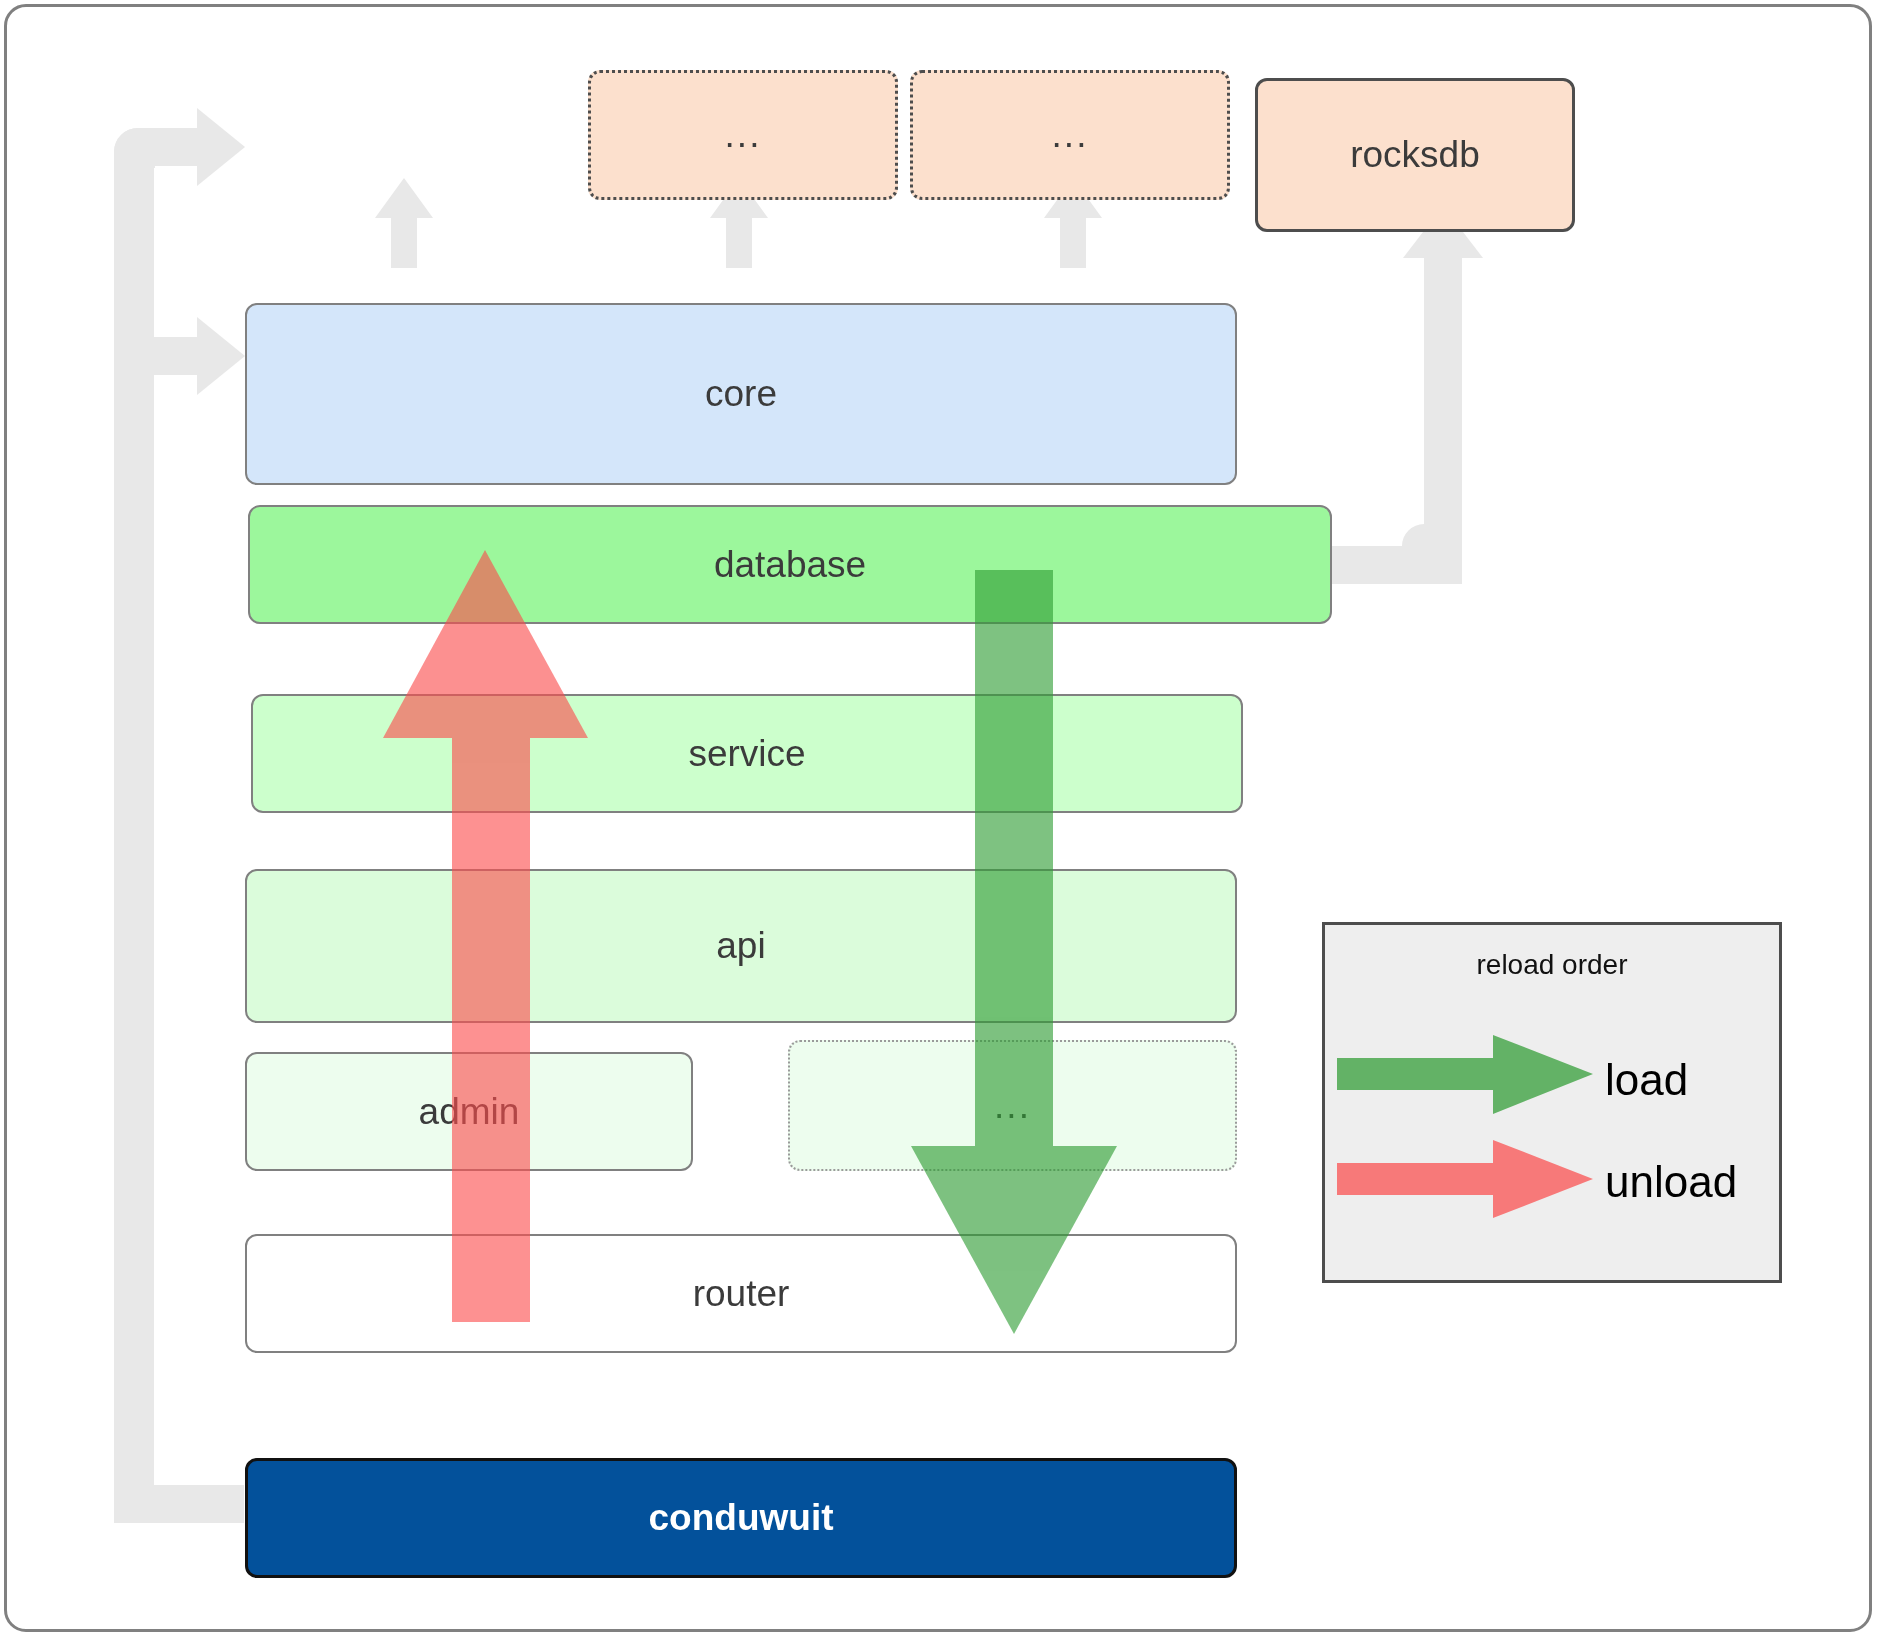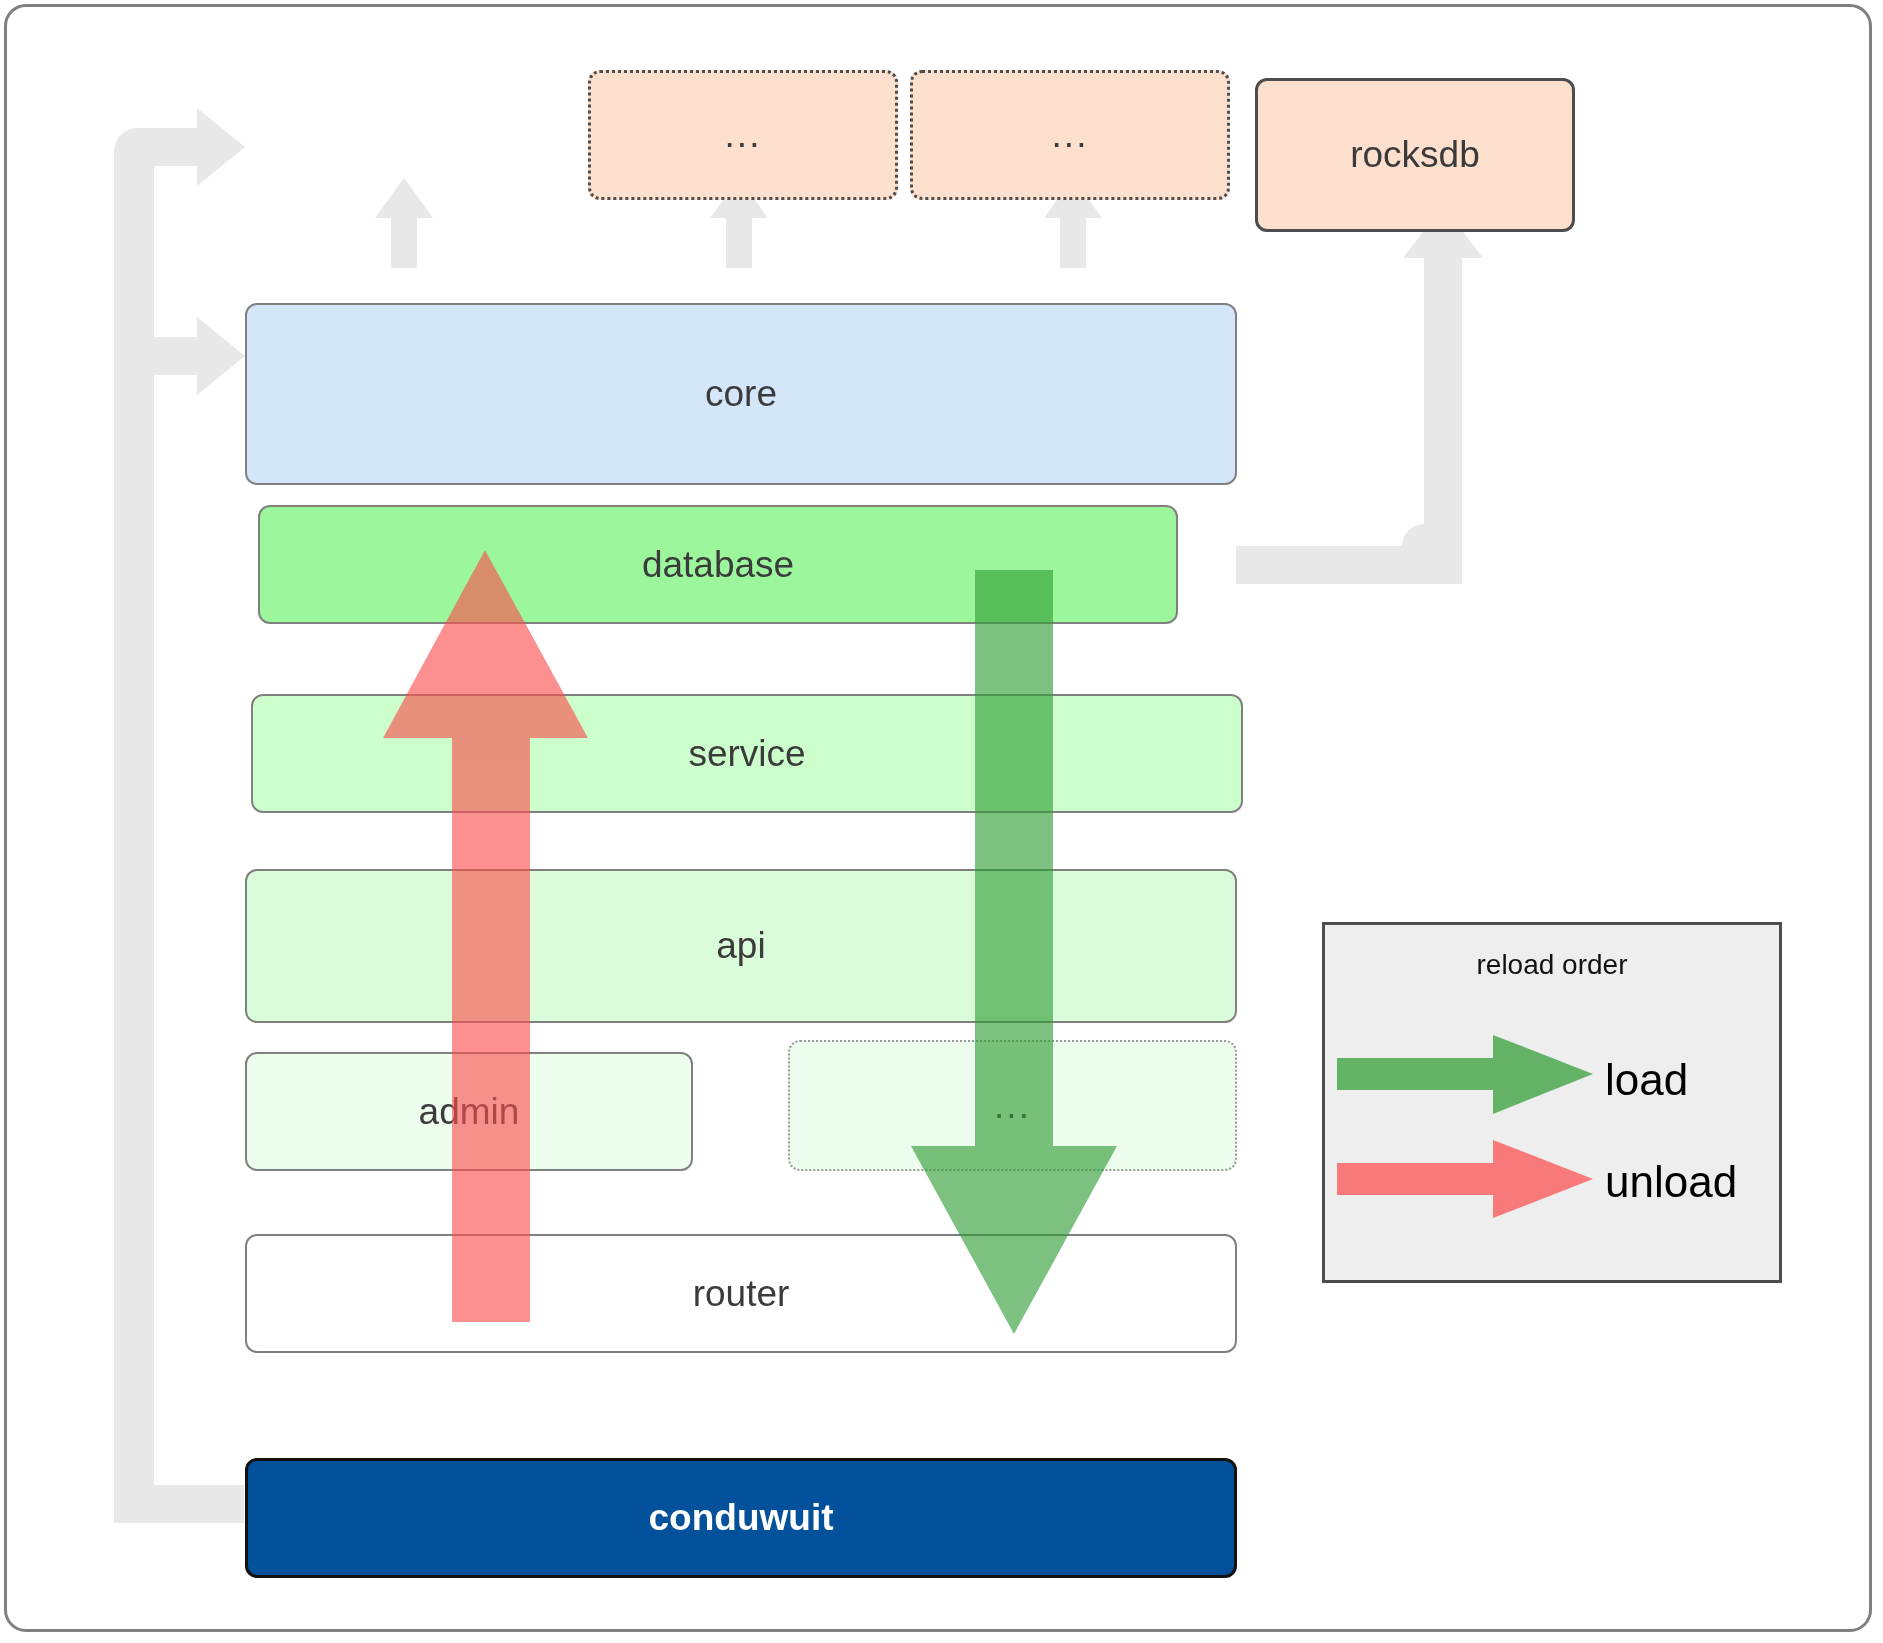--- a/index.html
+++ b/index.html
@@ -111,21 +111,21 @@
   </div>
 
   <div class="node peach solid-dark z2" style="left:1255px;top:78px;width:320px;height:154px;">
     <span class="lbl t-top">rocksdb</span>
   </div>
 
   <div class="node blue solid-gray z2" style="left:245px;top:267px;width:992px;height:182px;margin-top:36px;">
     <span class="lbl t-mid">core</span>
   </div>
 
-  <div class="node g1 solid-gray z2" style="left:258px;top:505px;width:920px;height:119px;">
+  <div class="node g1 solid-gray z2" style="left:248px;top:505px;width:1084px;height:119px;">
     <span class="lbl t-mid">database</span>
   </div>
 
   <div class="node g2 solid-gray z2" style="left:245px;top:694px;width:992px;height:119px;margin-left:6px;">
     <span class="lbl t-mid">service</span>
   </div>
 
   <div class="node g3 solid-gray z2" style="left:245px;top:869px;width:992px;height:154px;">
     <span class="lbl t-mid">api</span>
   </div>

